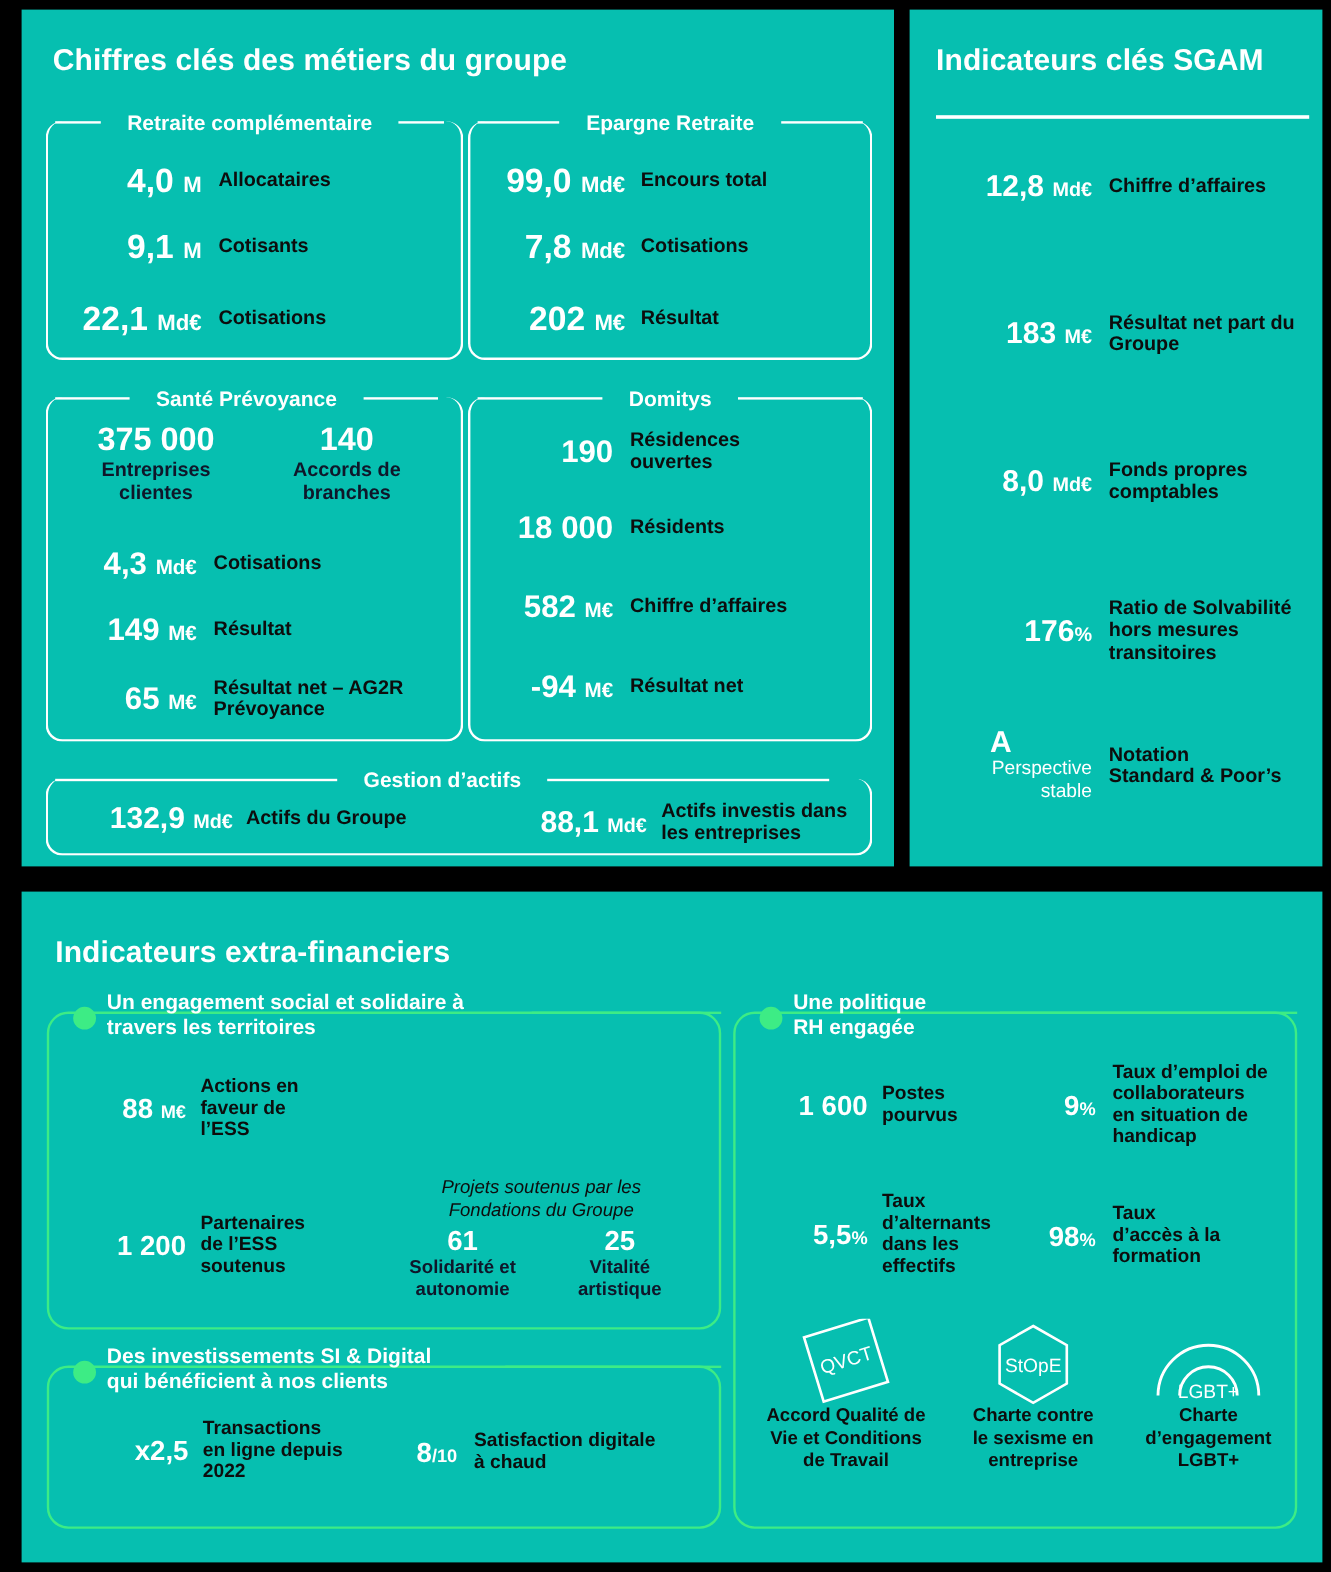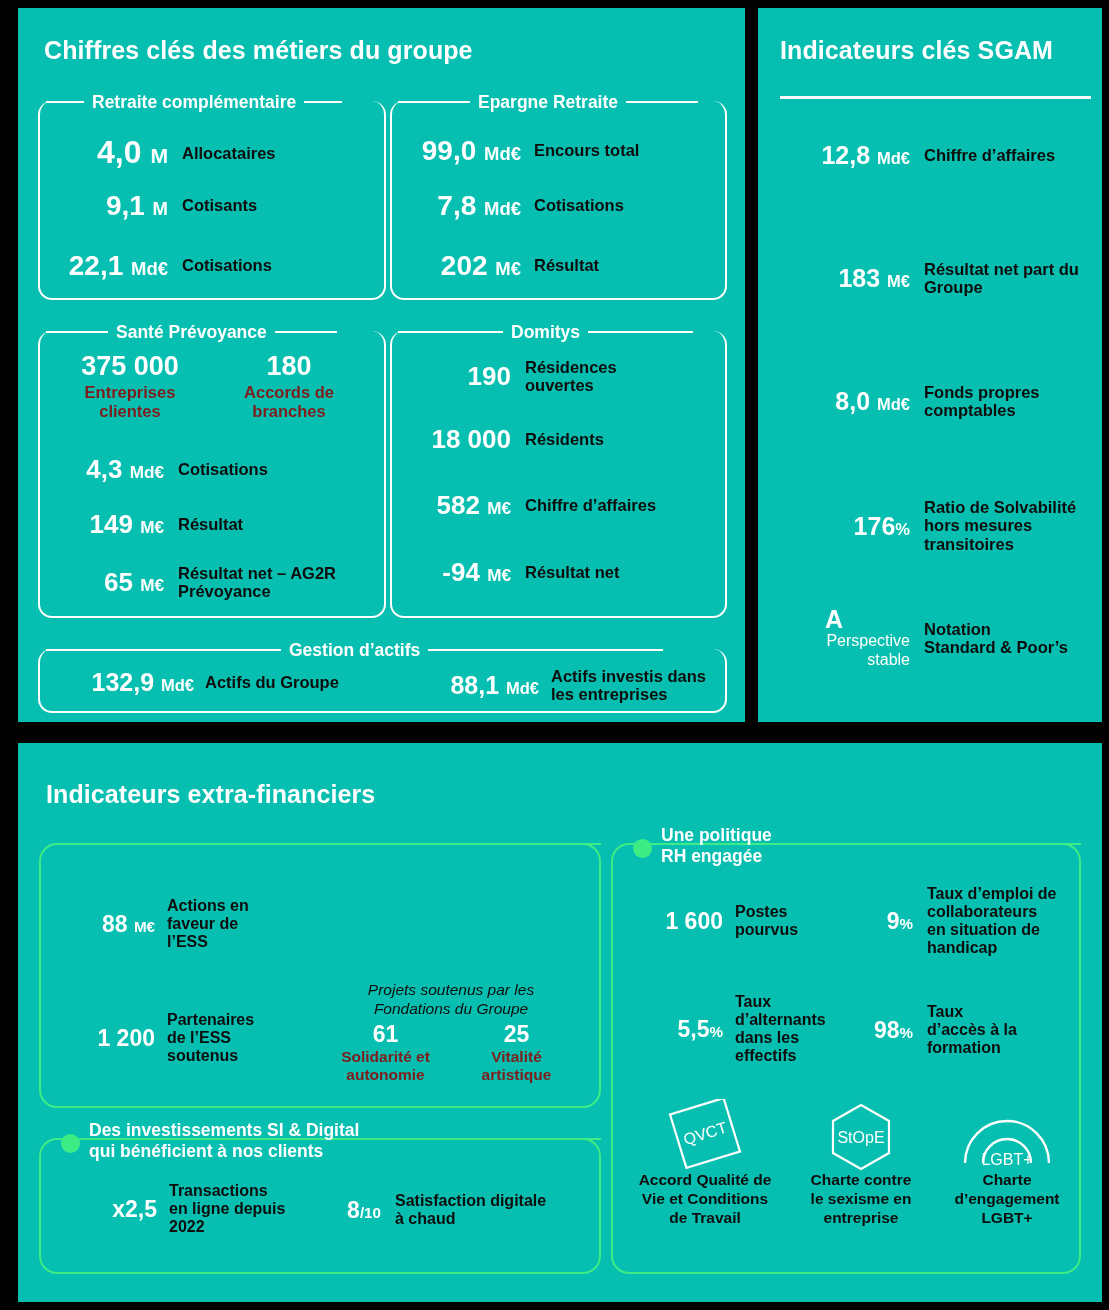--- a/index.html
+++ b/index.html
@@ -22,21 +22,21 @@
 
   
   .fbox { position: absolute; }
   .fbox .frame {
     position: absolute; left:0; right:0; top: 11px; bottom: 0;
     border: 2px solid #ffffff; border-radius: 14px;
   }
   .fbox .frame.no-top-border { border-top: none; }
   .fbox .legend-row {
     position: absolute; left: 8px; right: 8px; top: 0; height: 24px;
-    display: flex; align-items: center; gap: 8px;
+    display: flex; align-items: center; gap: 22px;
   }
   .fbox .legend-row .rule {
     flex: 1 1 auto; height: 2px; background: #ffffff;
   }
   .fbox .legend-row .legend-txt {
     flex: 0 0 auto; color: #fff; font-weight: bold; font-size: 17.5px; white-space: nowrap;
   }
   .fbox .body { position: absolute; left: 0; right: 0; top: 22px; bottom: 0; }
 
   
@@ -71,21 +71,21 @@
   .gbox .grule {
     position: absolute; height: 2px; background: #3dec85;
   }
   .gbox .gbody { position: absolute; left:0; right:0; top: 30px; bottom: 0; }
 
   .block { position: absolute; }
   .center-num {
     color: #ffffff; font-weight: bold; text-align: center; line-height: 1.05;
   }
   .center-cap {
-    color: #7f1d1d; font-weight: bold; text-align: center; line-height: 1.15;
+    color: #0f172a; font-weight: bold; text-align: center; line-height: 1.15;
   }
   .italic-cap {
     color: #0d0d0d; font-style: italic; text-align: center; line-height: 1.2; font-size: 15.5px;
   }
   .hr-white { position: absolute; background: #ffffff; height: 3px; }
 
   .badge { position: absolute; text-align: center; }
   .badge .bcap { color:#0d0d0d; font-weight:bold; font-size:15.5px; line-height:1.22; white-space: pre-line; }
 </style>
 </head>
@@ -99,21 +99,21 @@
 
     <div class="fbox" style="left:20px; top:82px; width:348px; height:210px;">
       <div class="frame no-top-border"></div>
       <div class="legend-row">
         <div class="rule" style="max-width:38px;"></div>
         <div class="legend-txt">Retraite complémentaire</div>
         <div class="rule" style="max-width:38px;"></div>
       </div>
       <div class="body">
         <div class="stat" style="left:0; top:24px; width:100%;">
-          <div class="val" style="width:130px; font-size:32px;">
+          <div class="val" style="width:130px; font-size:28px;">
             <span>4,0</span>&nbsp;<span class="unit">M</span>
           </div>
           <div class="lab" style="margin-left:14px; font-size:16.5px;">Allocataires</div>
         </div>
         <div class="stat" style="left:0; top:79px; width:100%;">
           <div class="val" style="width:130px; font-size:28px;">
             <span>9,1</span>&nbsp;<span class="unit">M</span>
           </div>
           <div class="lab" style="margin-left:14px; font-size:16.5px;">Cotisants</div>
         </div>
@@ -162,21 +162,21 @@
         <div class="legend-txt">Santé Prévoyance</div>
         <div class="rule" style="max-width:62px;"></div>
       </div>
       <div class="body">
         <div class="block" style="left:22px; top:10px; width:140px;">
           <div class="center-num" style="font-size:27px;">375 000</div>
           <div class="center-cap" style="font-size:16.5px; white-space:pre-line; margin-top:3px;">Entreprises
 clientes</div>
         </div>
         <div class="block" style="left:178px; top:10px; width:146px;">
-          <div class="center-num" style="font-size:27px;">180</div>
+          <div class="center-num" style="font-size:27px;">140</div>
           <div class="center-cap" style="font-size:16.5px; white-space:pre-line; margin-top:3px;">Accords de
 branches</div>
         </div>
 
         <div class="stat" style="left:0; top:114px; width:100%;">
           <div class="val" style="width:126px; font-size:26px;">
             <span>4,3</span>&nbsp;<span class="unit">Md€</span>
           </div>
           <div class="lab" style="margin-left:14px; font-size:16.5px;">Cotisations</div>
         </div>
@@ -305,20 +305,25 @@
 Standard &amp; Poor’s</div>
     </div>
   </div>
 
   <div class="panel" style="left:18px; top:743px; width:1084px; height:559px;">
 
     <div class="panel-title" style="position:absolute; left:28px; top:37px;">Indicateurs extra-financiers</div>
 
     <div class="gbox" style="left:21px; top:86px; width:562px; height:279px;">
       <div class="gframe"></div>
+      <div class="ghead">
+        <div class="gdot"></div>
+        <div class="gtitle">Un engagement social et solidaire à
+travers les territoires</div>
+      </div>
       <div class="grule" style="left:404px; top:14px; width:158px;"></div>
 
       <div class="gbody">
         <div class="stat" style="left:16px; top:38px;">
           <div class="val" style="width:100px; font-size:23px;">
             <span>88</span>&nbsp;<span class="unit">M€</span>
           </div>
           <div class="lab" style="margin-left:12px; font-size:16px; white-space:pre-line;">Actions en
 faveur de
 l’ESS</div>

